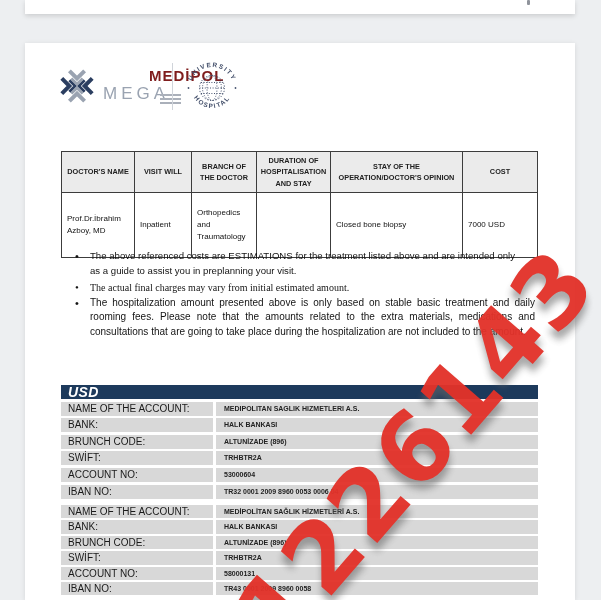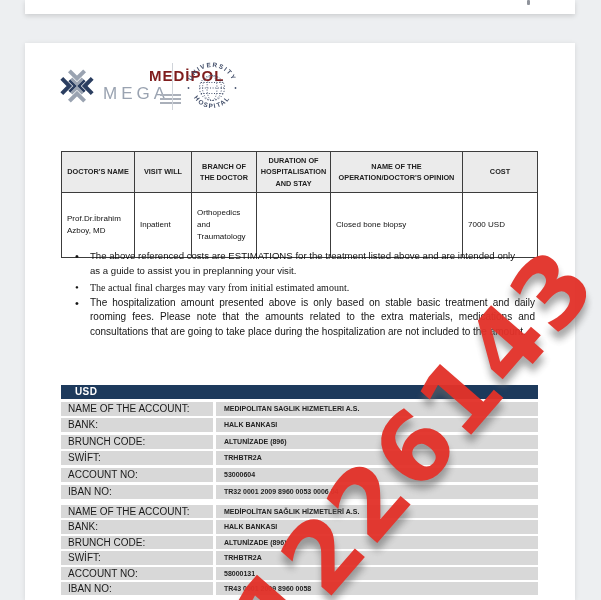--- a/index.html
+++ b/index.html
@@ -64,22 +64,22 @@
   .n2{font-size:9.6px;line-height:14.8px;max-width:425px;text-align:justify;margin-bottom:2px;}
   .n3{font-family:"Liberation Serif",serif;font-size:10px;line-height:13px;margin-bottom:2px;}
   .n4{font-size:10px;line-height:14.6px;text-align:justify;margin-bottom:4px;}
   .n5{font-size:10.3px;line-height:15px;}
 
   
   .bank{position:absolute;left:36px;width:477px;}
   .bank-usd{top:342px;}
   .bank-euro{top:460px;}
   .bank .bar{
-    height:14px;background:#1d3a5c;color:#fff;font-size:10px;font-weight:bold;
-    line-height:14.5px;padding-left:14px;letter-spacing:.4px;box-sizing:border-box;
+    height:14px;background:#1d3a5c;color:#fff;font-size:14px;font-weight:bold;
+    line-height:14.5px;padding-left:7px;letter-spacing:.4px;box-sizing:border-box;font-style:italic;
   }
   .bank .row{display:flex;margin-top:2.6px;height:14px;}
   .bank .lbl{
     width:152px;box-sizing:border-box;padding-left:7px;background:#d8d8d8;
     font-size:10px;color:#1a1a1a;line-height:14px;white-space:nowrap;overflow:hidden;
   }
   .bank .val{
     flex:1;margin-left:3px;background:#d8d8d8;padding-left:8px;
     font-size:7px;font-weight:bold;color:#222;line-height:14px;white-space:nowrap;overflow:hidden;
   }
@@ -164,21 +164,21 @@
         <col style="width:74px">
           <col style="width:132px">
           <col style="width:75px">
       </colgroup>
       <thead>
         <tr>
           <th>DOCTOR'S NAME</th>
           <th>VISIT WILL</th>
           <th>BRANCH OF THE DOCTOR</th>
           <th>DURATION OF HOSPITALISATION AND STAY</th>
-          <th>NAME OF THE OPERATION/DOCTOR'S OPINION</th>
+          <th>STAY OF THE OPERATION/DOCTOR'S OPINION</th>
           <th>COST</th>
         </tr>
       </thead>
       <tbody>
         <tr>
           <td>Prof.Dr.İbrahim Azboy, MD</td>
           <td>Inpatient</td>
           <td>Orthopedics and Traumatology</td>
           <td></td>
           <td>Closed bone biopsy</td>

